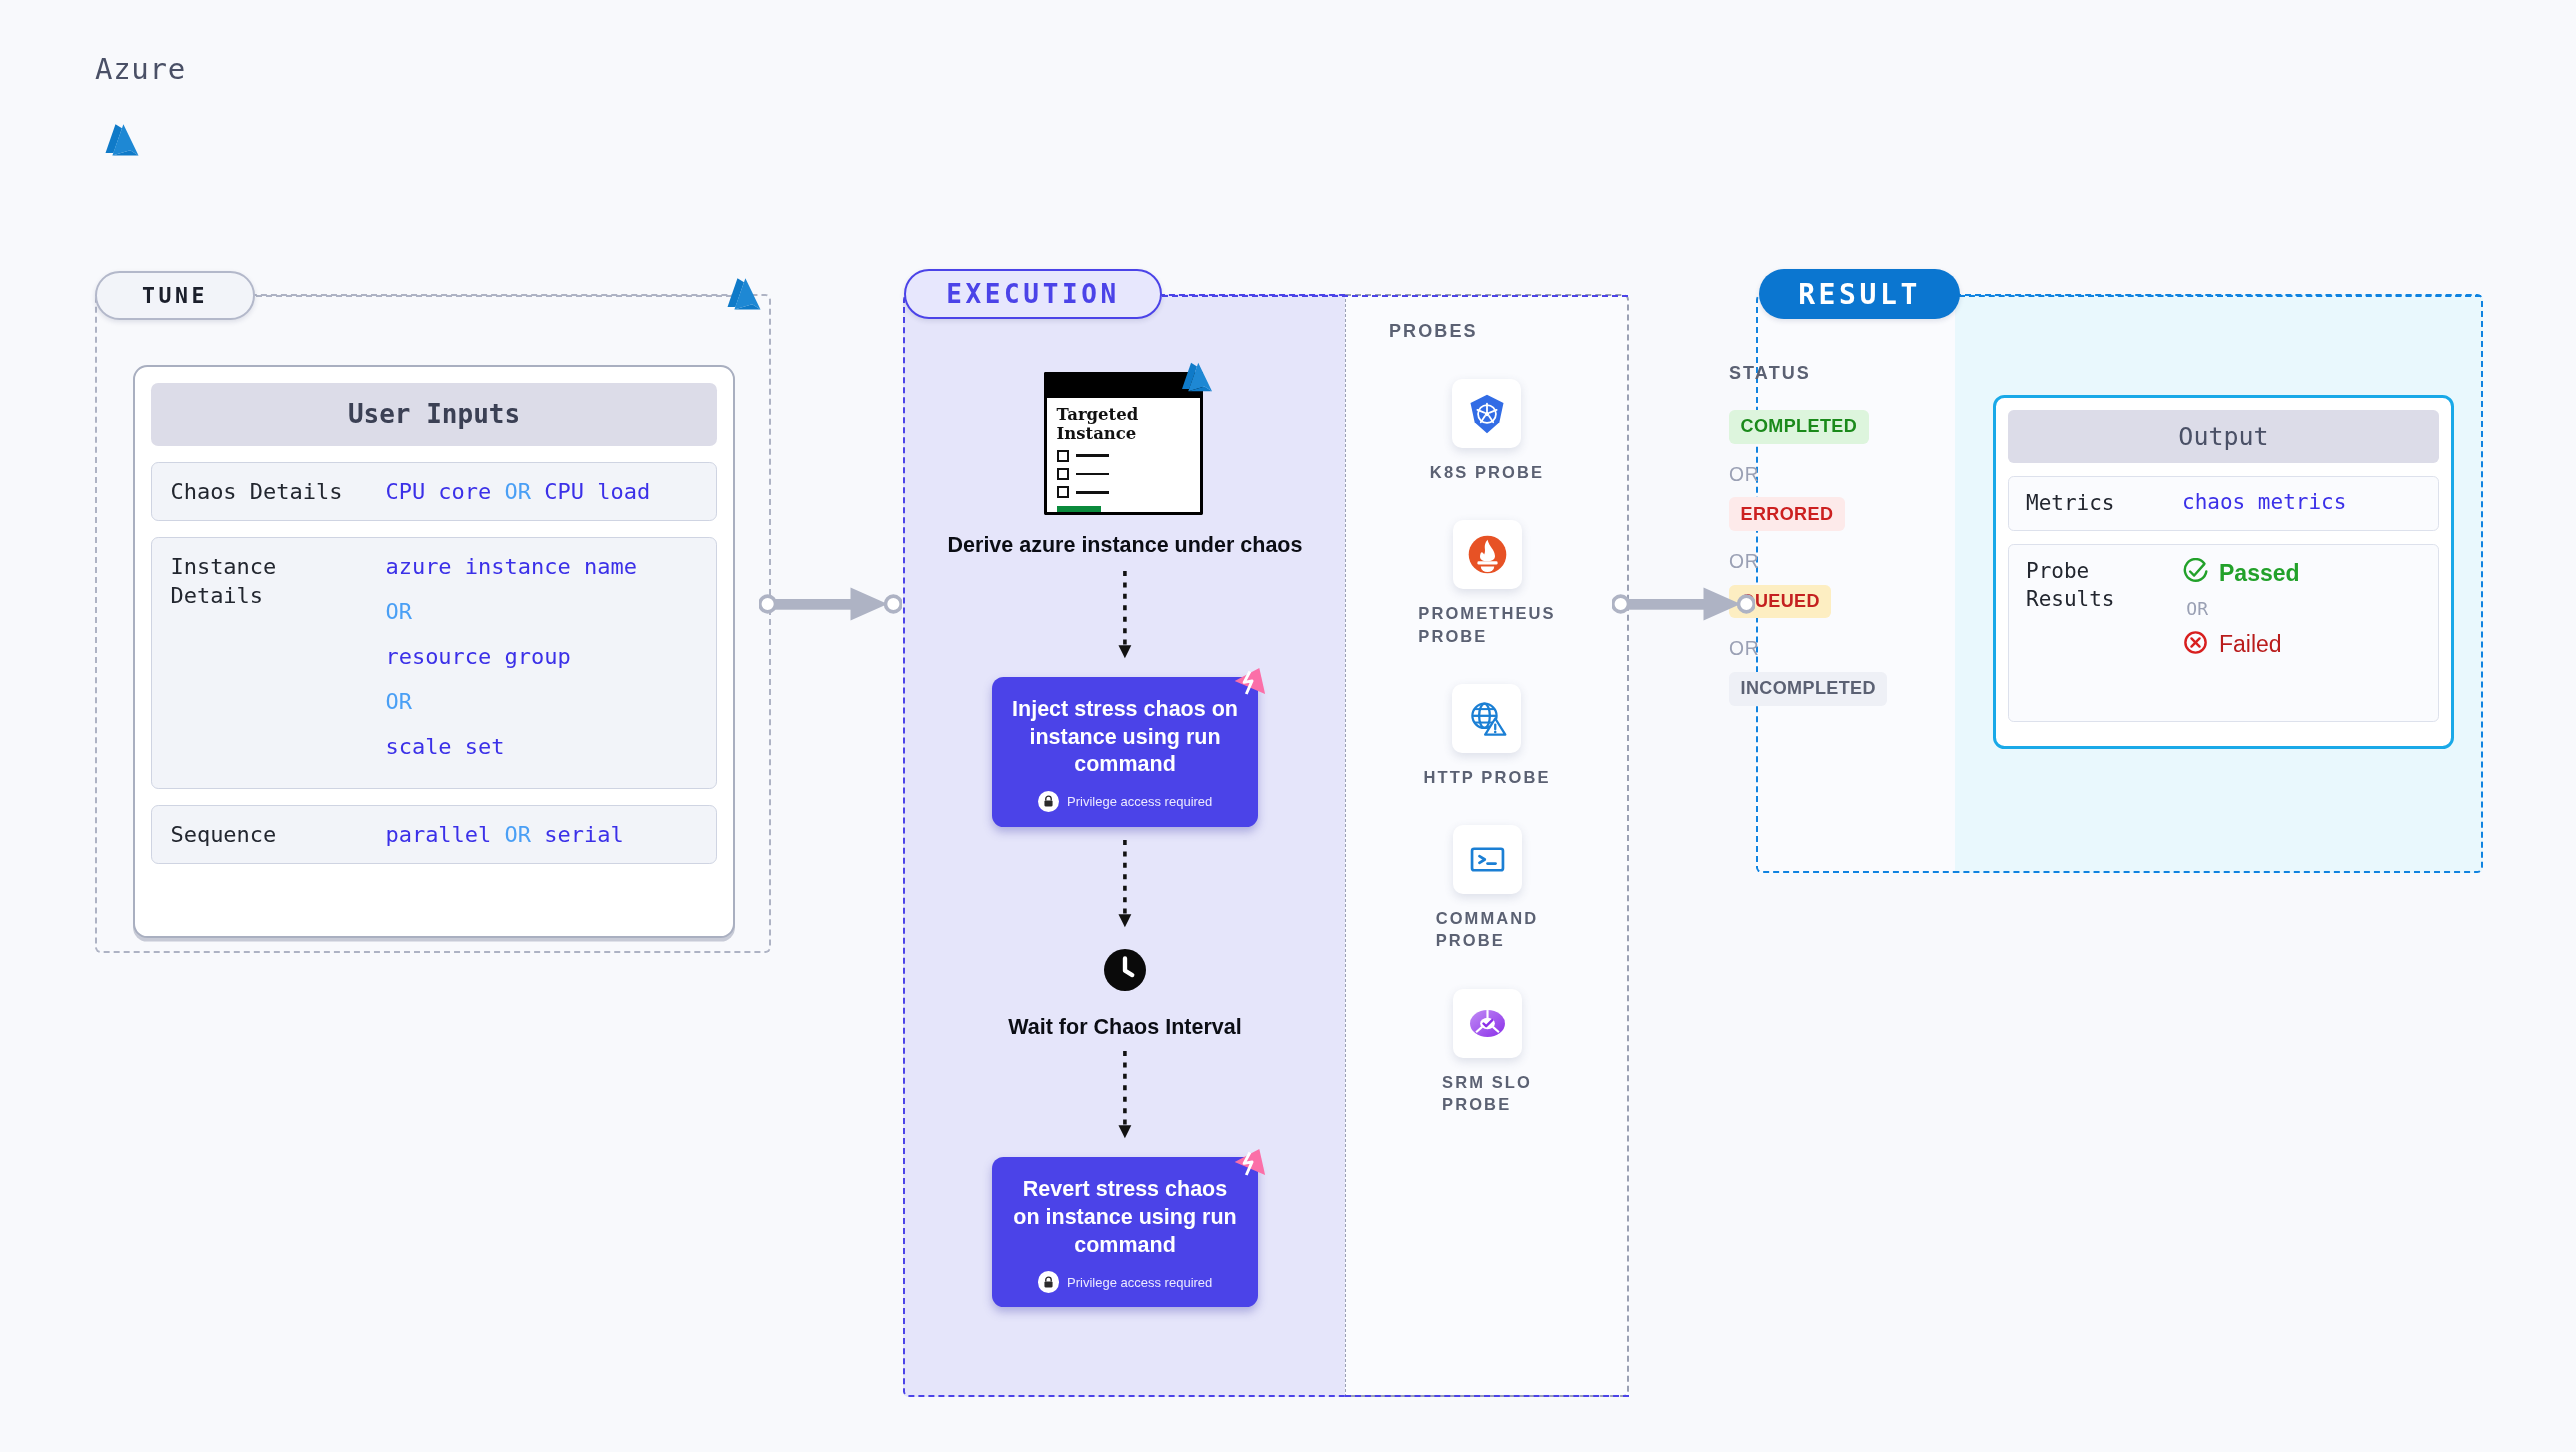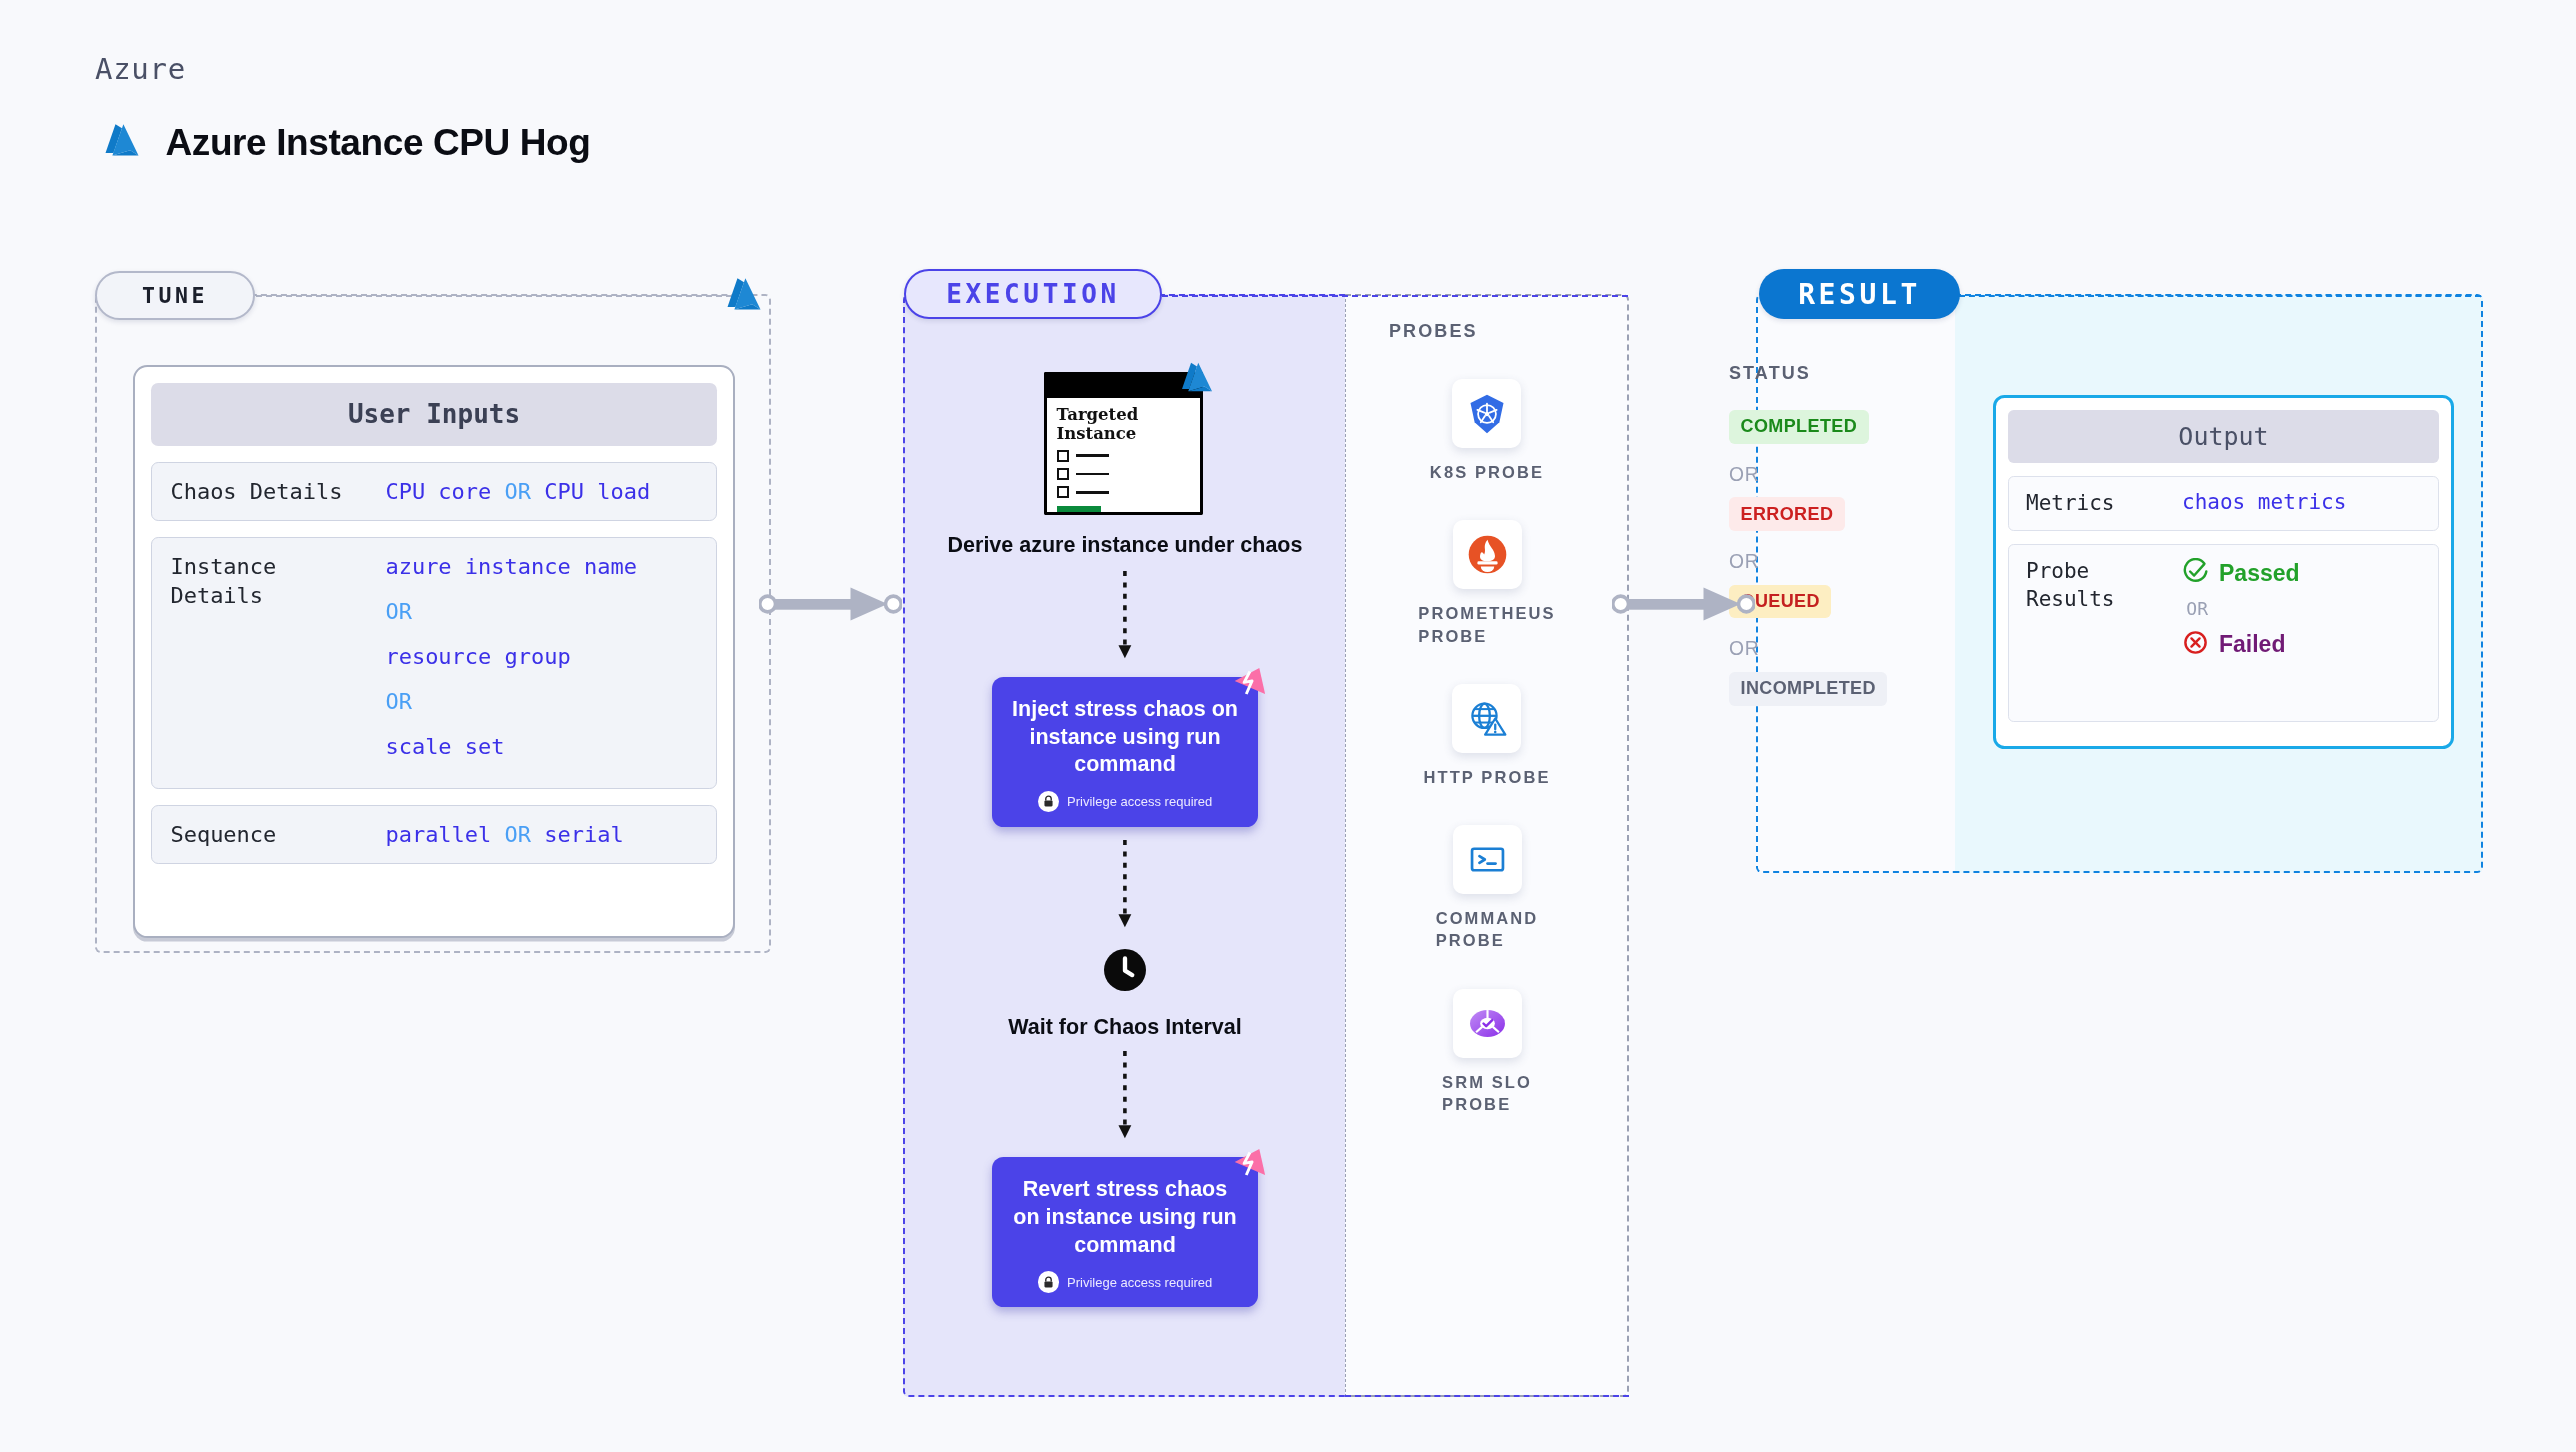--- a/index.html
+++ b/index.html
@@ -220,38 +220,37 @@
   }
   .out-row {
     margin-top: 13px; background: #fafbfe; border: 1.4px solid #dde1ec;
     border-radius: 5.7px; padding: 13px 17px; display: flex; align-items: flex-start;
     font-family: "DejaVu Sans Mono", monospace;
   }
   .out-row .k { width: 156px; flex: none; font-size: 21px; color: #22262f; line-height: 1.3; white-space: pre-line; }
   .out-row .v { font-size: 21px; color: #3b30e8; }
   .pr-line { display: flex; align-items: center; gap: 10px; }
   .pr-pass { font-family: "Liberation Sans", sans-serif; font-size: 23px; font-weight: 700; color: #22a12a; }
-  .pr-fail { font-family: "Liberation Sans", sans-serif; font-size: 23px; font-weight: 700; color: #701a75; }
+  .pr-fail { font-family: "Liberation Sans", sans-serif; font-size: 23px; font-weight: 400; color: #b91c1c; }
   .pr-or { margin: 10px 0 10px 4.3px; font-size: 18px; color: #9aa0b4; }
 </style>
 </head>
 <body>
 
 <div class="page">
 
   <div class="fault-label">Azure</div>
   <div class="title-row">
     <span class="azure-logo">
       <svg width="44" height="44" viewBox="0 0 64 64">
         <path d="M22.5 6 L8 48 L19.5 48 L32 12 Z" fill="#0f7ac8"></path>
         <path d="M34 6 L18 51.5 L44 44 L56 51.5 L34 6 Z" fill="#1e88d4"></path>
         <path d="M18 51.5 L56 51.5 L44 44 Z" fill="#0f7ac8"></path>
       </svg>
     </span>
-    <span class="title-text">Azure Instance CPU Hog</span>
   </div>
 
   <div class="dashed-box" id="tune-box"></div>
   <div class="dashed-box" id="exec-box"></div>
   <div class="dashed-box" id="probes-box"></div>
   <div class="dashed-box" id="result-status-box"></div>
   <div class="dashed-box" id="result-output-box"></div>
 
   <div class="badge-connector" style="left:256px; top:295px; width:476px;"></div>
   <div class="badge-connector" style="left:1162px; top:295px; width:466px; border-top-color:#4b43e8;"></div>

